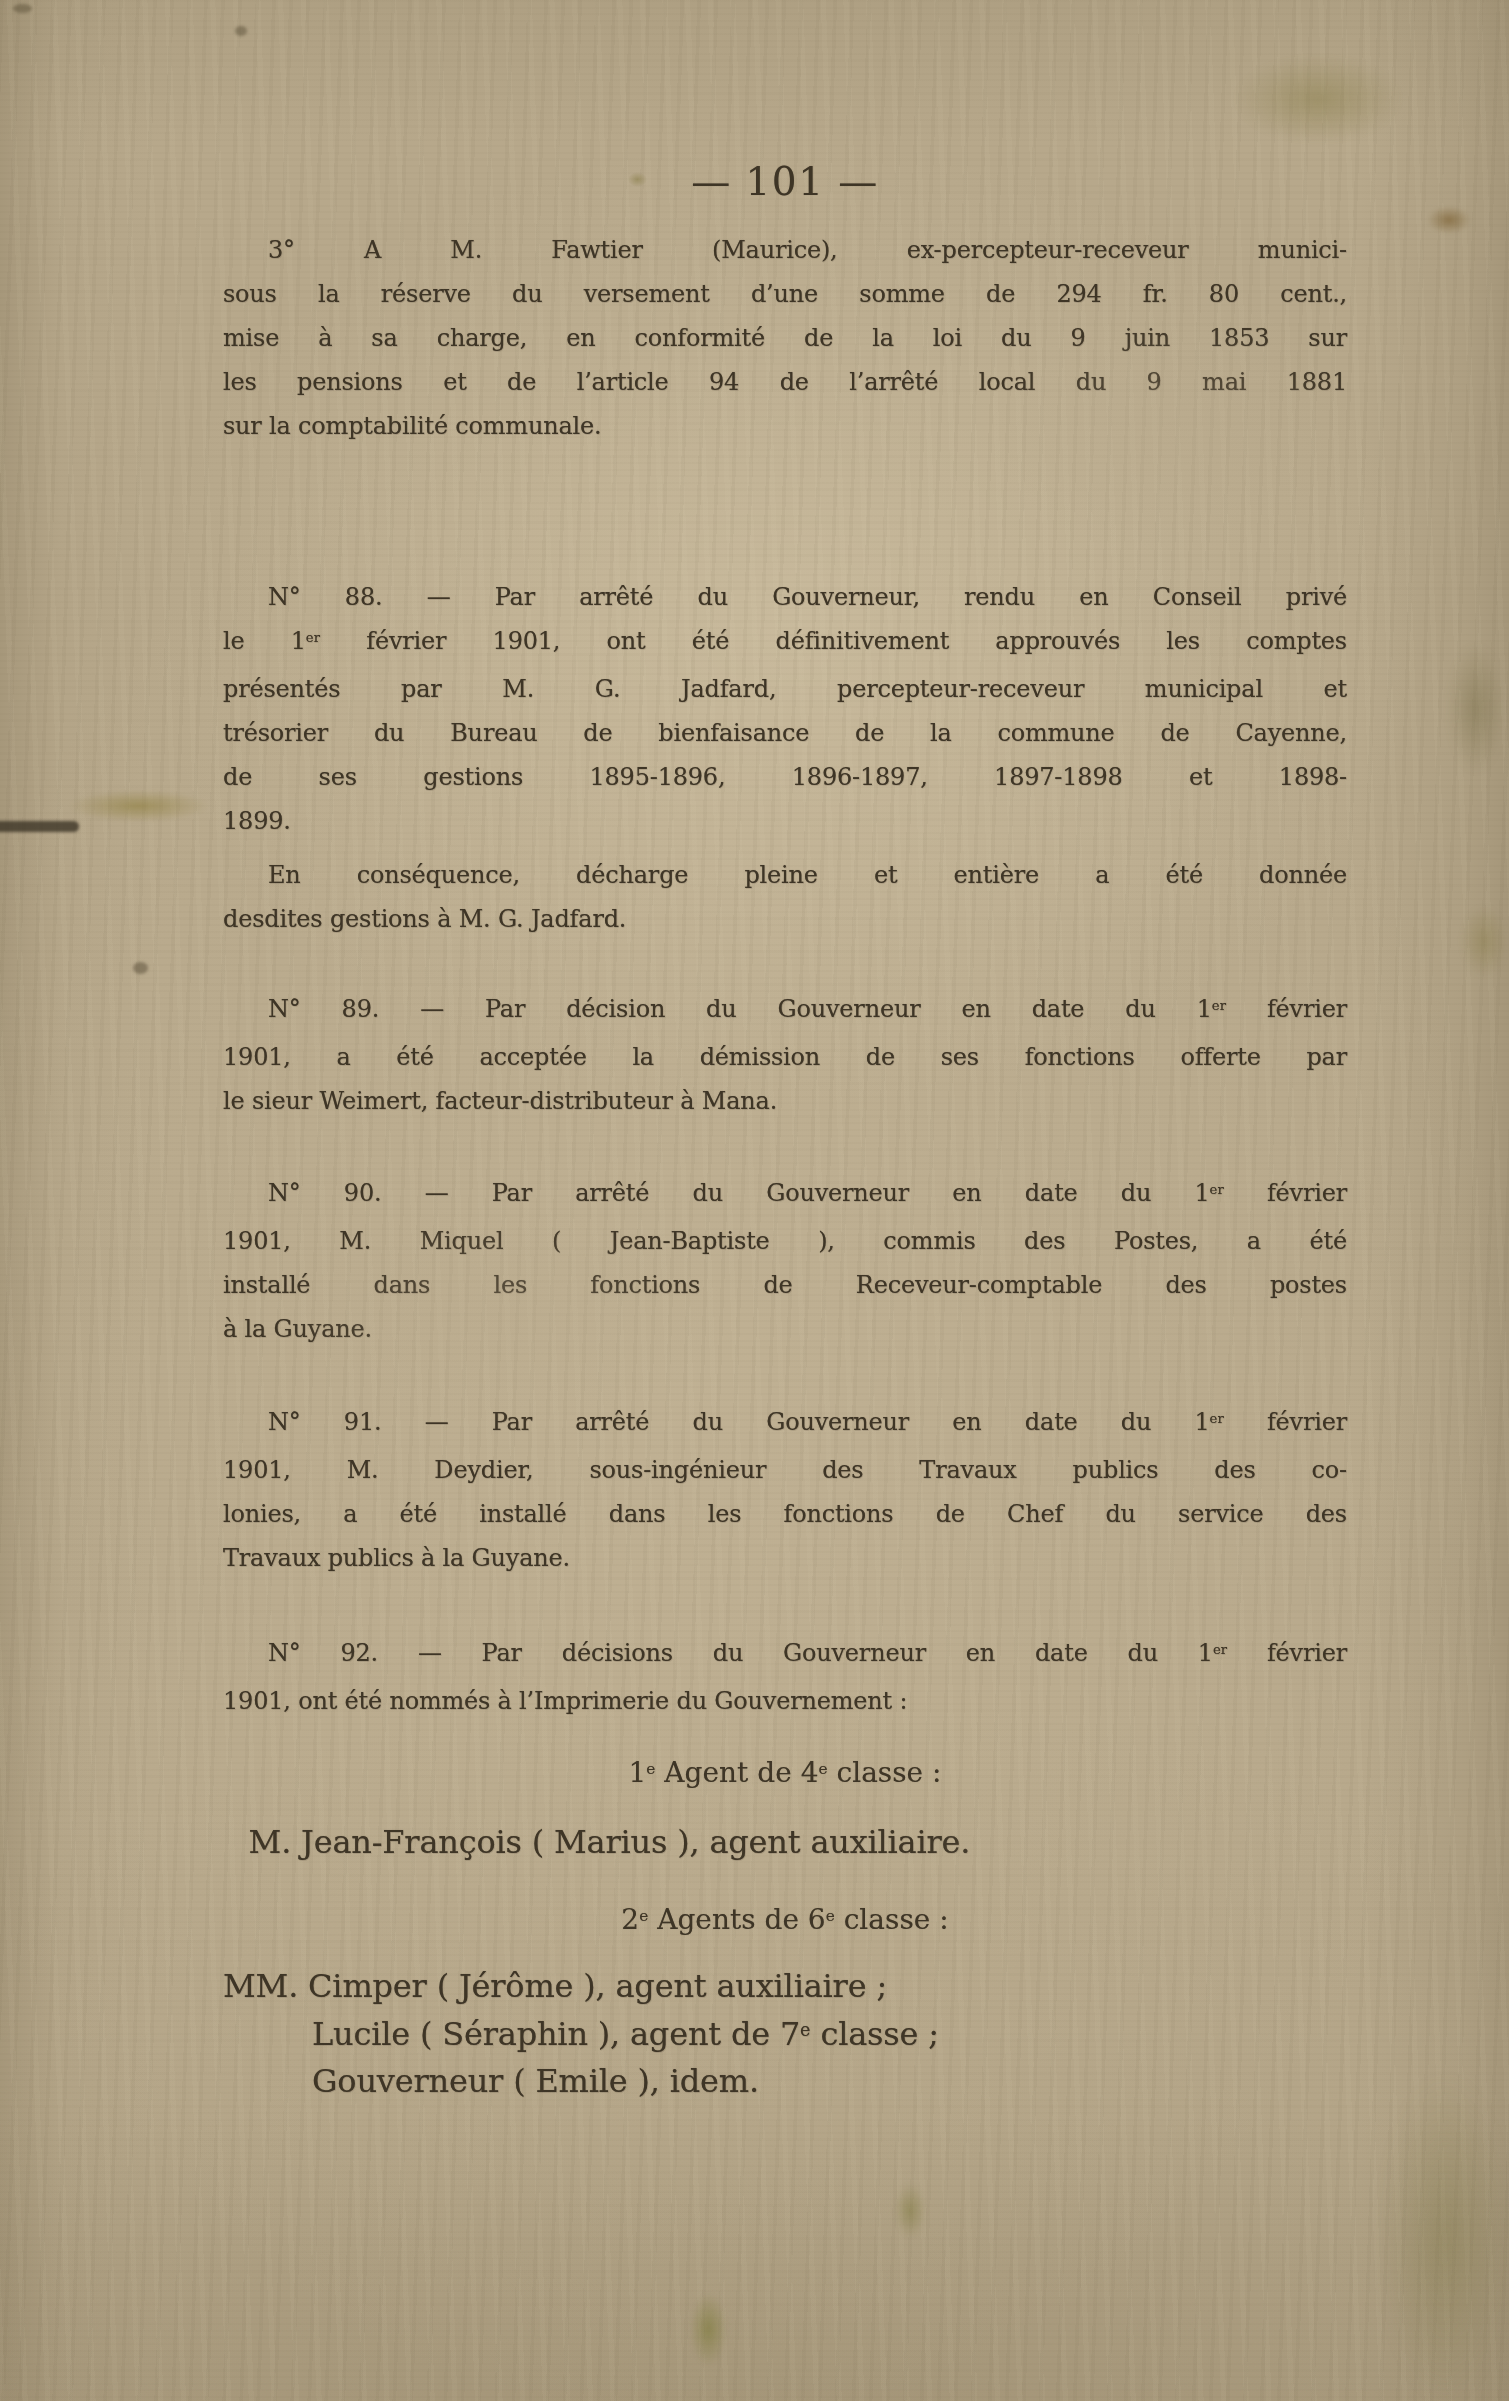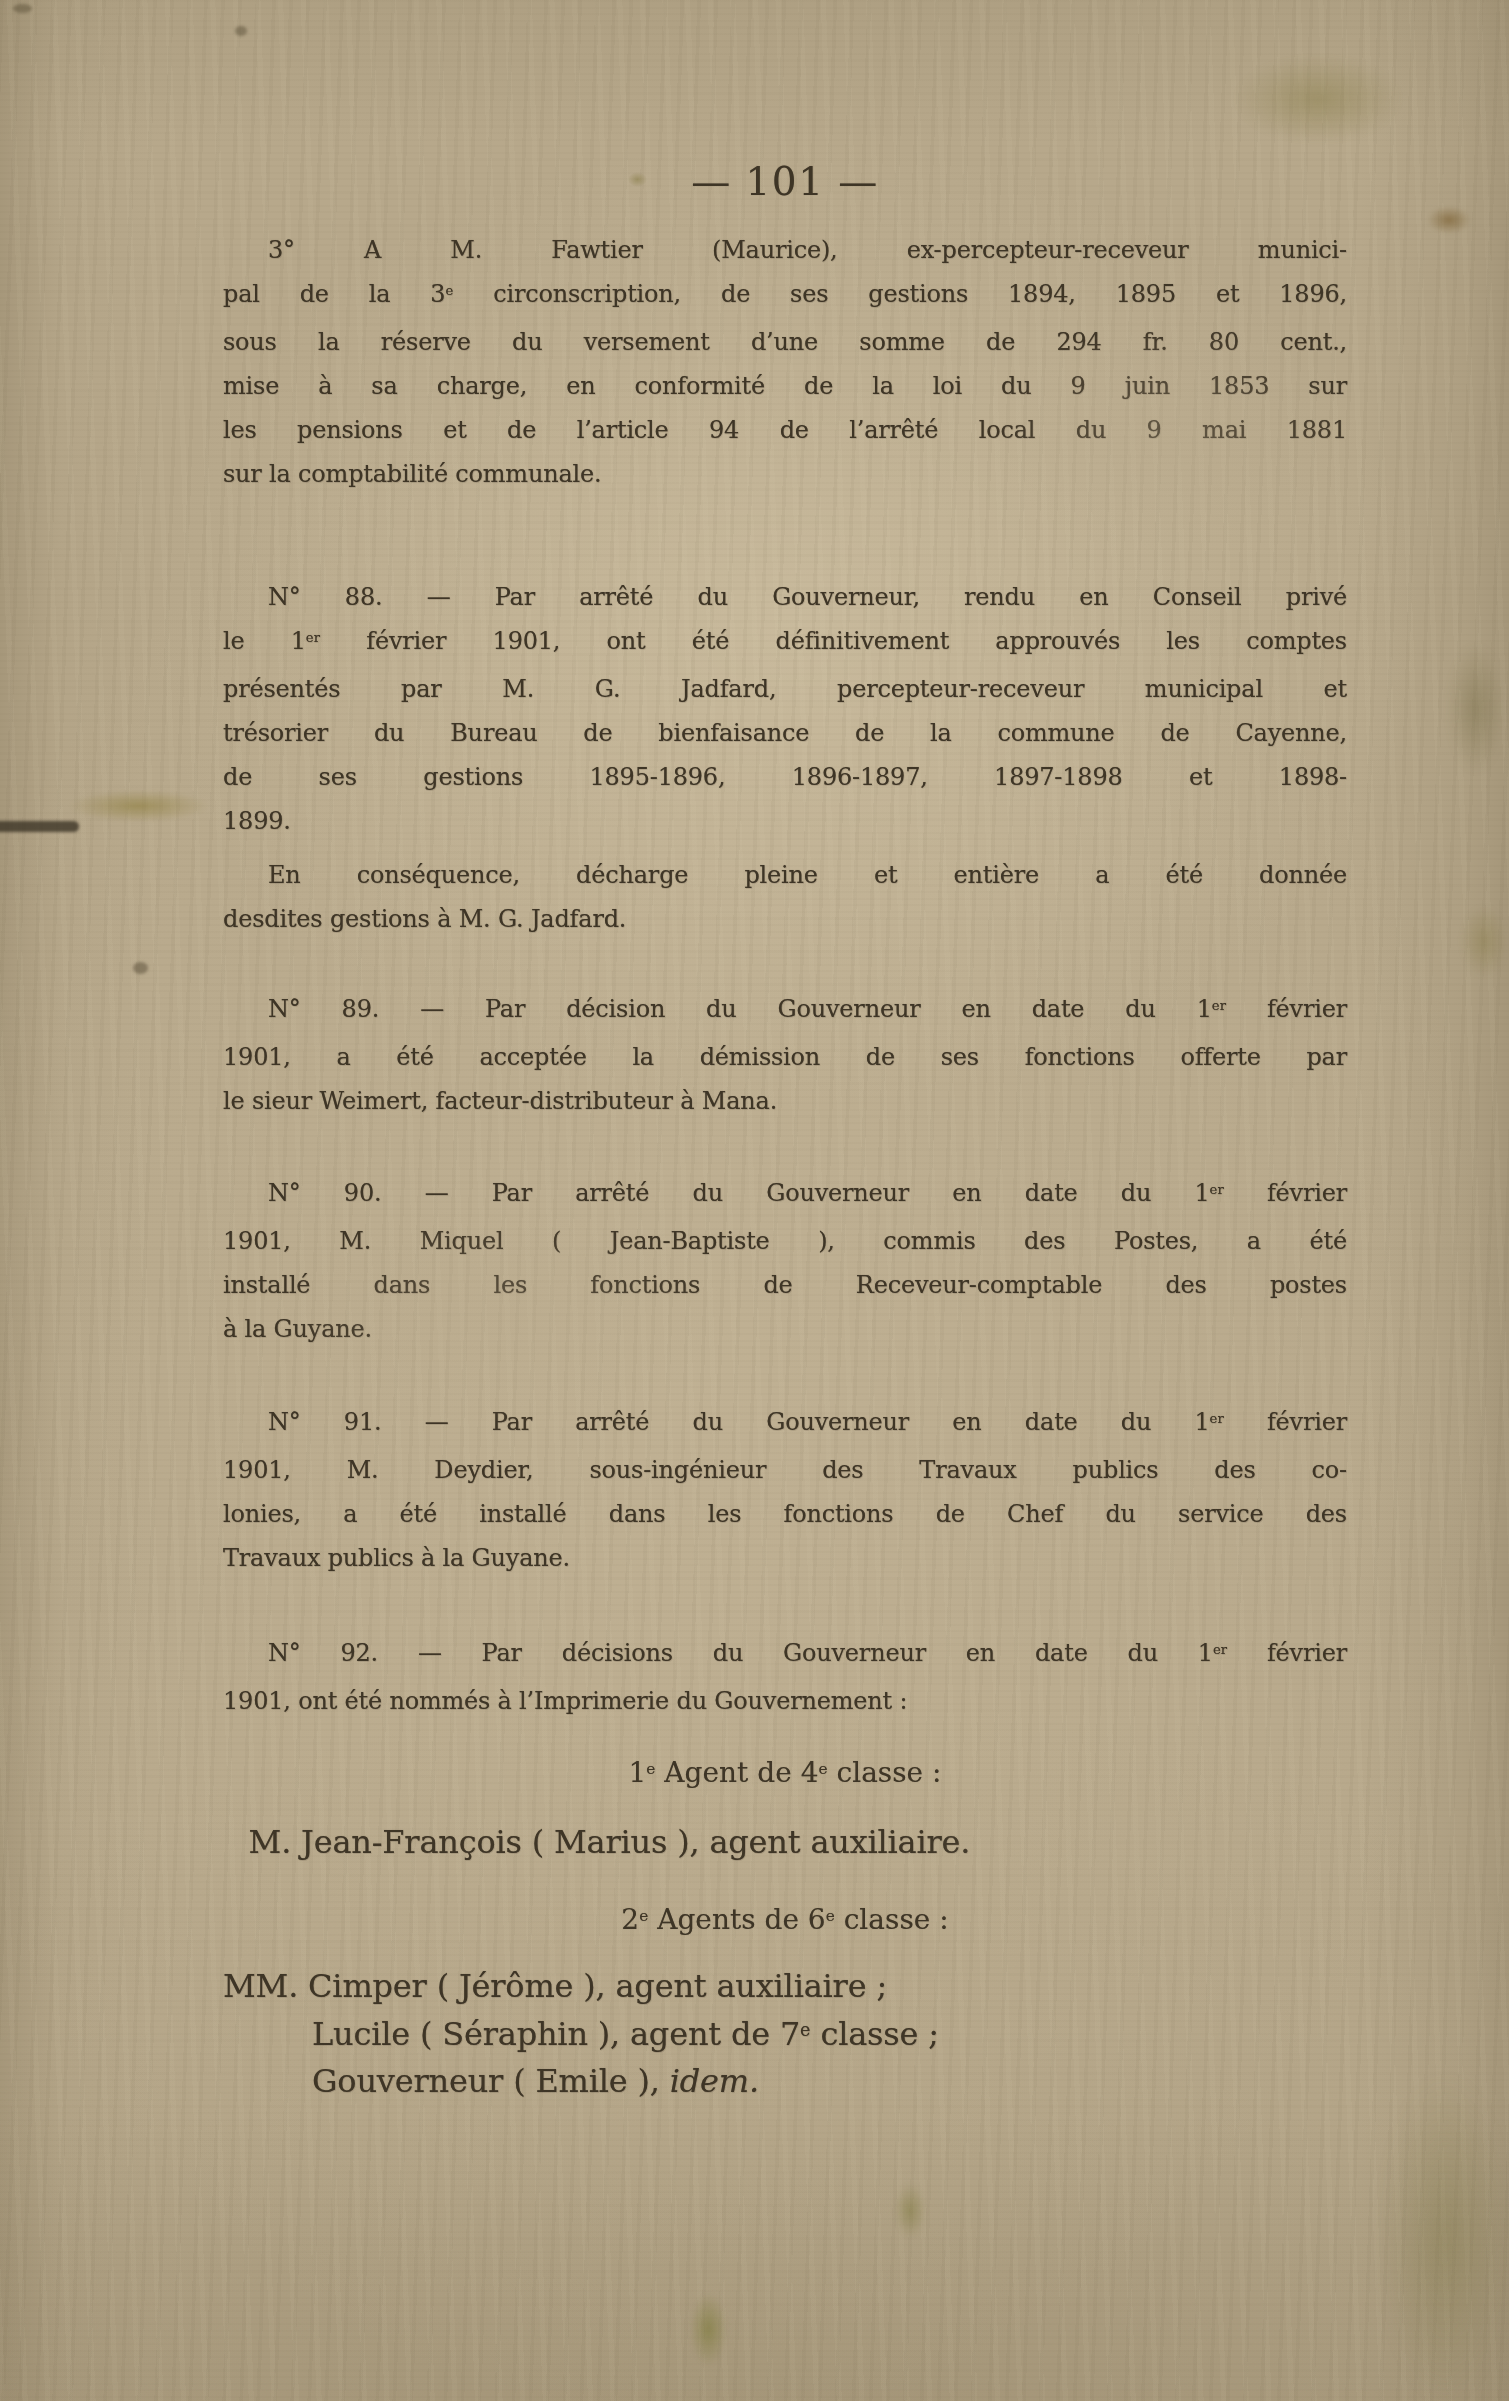--- a/index.html
+++ b/index.html
@@ -42,21 +42,21 @@
     text-align:center;white-space:nowrap;
     text-shadow:0 0 0.7px rgba(62,53,38,.5);
   }
   .roster{
     font-size:32px;line-height:44px;letter-spacing:-0.2px;
     text-align:left;text-shadow:0 0 0.7px rgba(62,53,38,.55), 0.7px 0.7px 0 rgba(62,53,38,.12);
   }
   .ind35{padding-left:25.6px;}
   .ind122{padding-left:89px;}
   .sup{font-size:.55em;position:relative;top:-.5em;letter-spacing:0;}
-  .it{font-style:italic;}
+  .it{}
   .stain{position:absolute;border-radius:50%;pointer-events:none;}
   .s-olive1{left:1234px;top:55px;width:168px;height:88px;background:radial-gradient(closest-side, rgba(124,114,56,.38), rgba(124,114,56,0));filter:blur(2.9px);}
   .s-brown1{left:1427px;top:206px;width:44px;height:28px;background:radial-gradient(closest-side, rgba(112,82,32,.55), rgba(112,82,32,0));filter:blur(1.5px);}
   .s-olive2{left:69px;top:790px;width:139px;height:32px;background:radial-gradient(closest-side, rgba(132,116,44,.5), rgba(132,116,44,0));filter:blur(1.5px);}
   .s-dash1{left:-8.8px;top:821px;width:88px;height:11px;border-radius:5.8px;background:rgba(48,42,29,.72);filter:blur(1.5px);}
   .s-olive3{left:1447px;top:643px;width:58px;height:131px;background:radial-gradient(closest-side, rgba(98,90,48,.32), rgba(98,90,48,0));filter:blur(3.7px);}
   .s-olive4{left:1460px;top:905px;width:48px;height:73px;background:radial-gradient(closest-side, rgba(122,110,50,.32), rgba(122,110,50,0));filter:blur(2.9px);}
   .s-green1{left:690px;top:2293px;width:37px;height:73px;background:radial-gradient(closest-side, rgba(112,112,40,.5), rgba(112,112,40,0));filter:blur(2.2px);}
   .s-green2{left:894px;top:2183px;width:32px;height:55px;background:radial-gradient(closest-side, rgba(116,112,46,.42), rgba(116,112,46,0));filter:blur(2.2px);}
   .s-corner-br{left:1380px;top:2074px;width:131px;height:329px;background:radial-gradient(closest-side, rgba(106,101,46,.28), rgba(106,101,46,0));filter:blur(7.3px);}
@@ -71,21 +71,20 @@
 </head>
 <body>
 
 <div class="page">
   <div class="texture"></div>
 
   <div class="pageno">— 101 —</div>
 
   <section class="block" style="top:228px">
     <div class="jline indent"><span>3° A M. Fawtier (Maurice), ex-percepteur-receveur munici-</span></div>
-    <div class="jline"><span>pal de la 3</span><span class="sup">e</span><span> circonscription, de ses gestions 1894, 1895 et 1896,</span></div>
     <div class="jline"><span>sous la réserve du versement d’une somme de 294 fr. 80 cent.,</span></div>
     <div class="jline"><span>mise à sa charge, en conformité de la loi du 9 juin 1853 sur</span></div>
     <div class="jline"><span>les pensions et de l’article 94 de l’arrêté local du 9 mai 1881</span></div>
     <div class="jline last"><span>sur la comptabilité communale.</span></div>
   </section>
 
   <section class="block" style="top:575px">
     <div class="jline indent"><span>N° 88. — Par arrêté du Gouverneur, rendu en Conseil privé</span></div>
     <div class="jline"><span>le 1</span><span class="sup">er</span><span> février 1901, ont été définitivement approuvés les comptes</span></div>
     <div class="jline"><span>présentés par M. G. Jadfard, percepteur-receveur municipal et</span></div>

